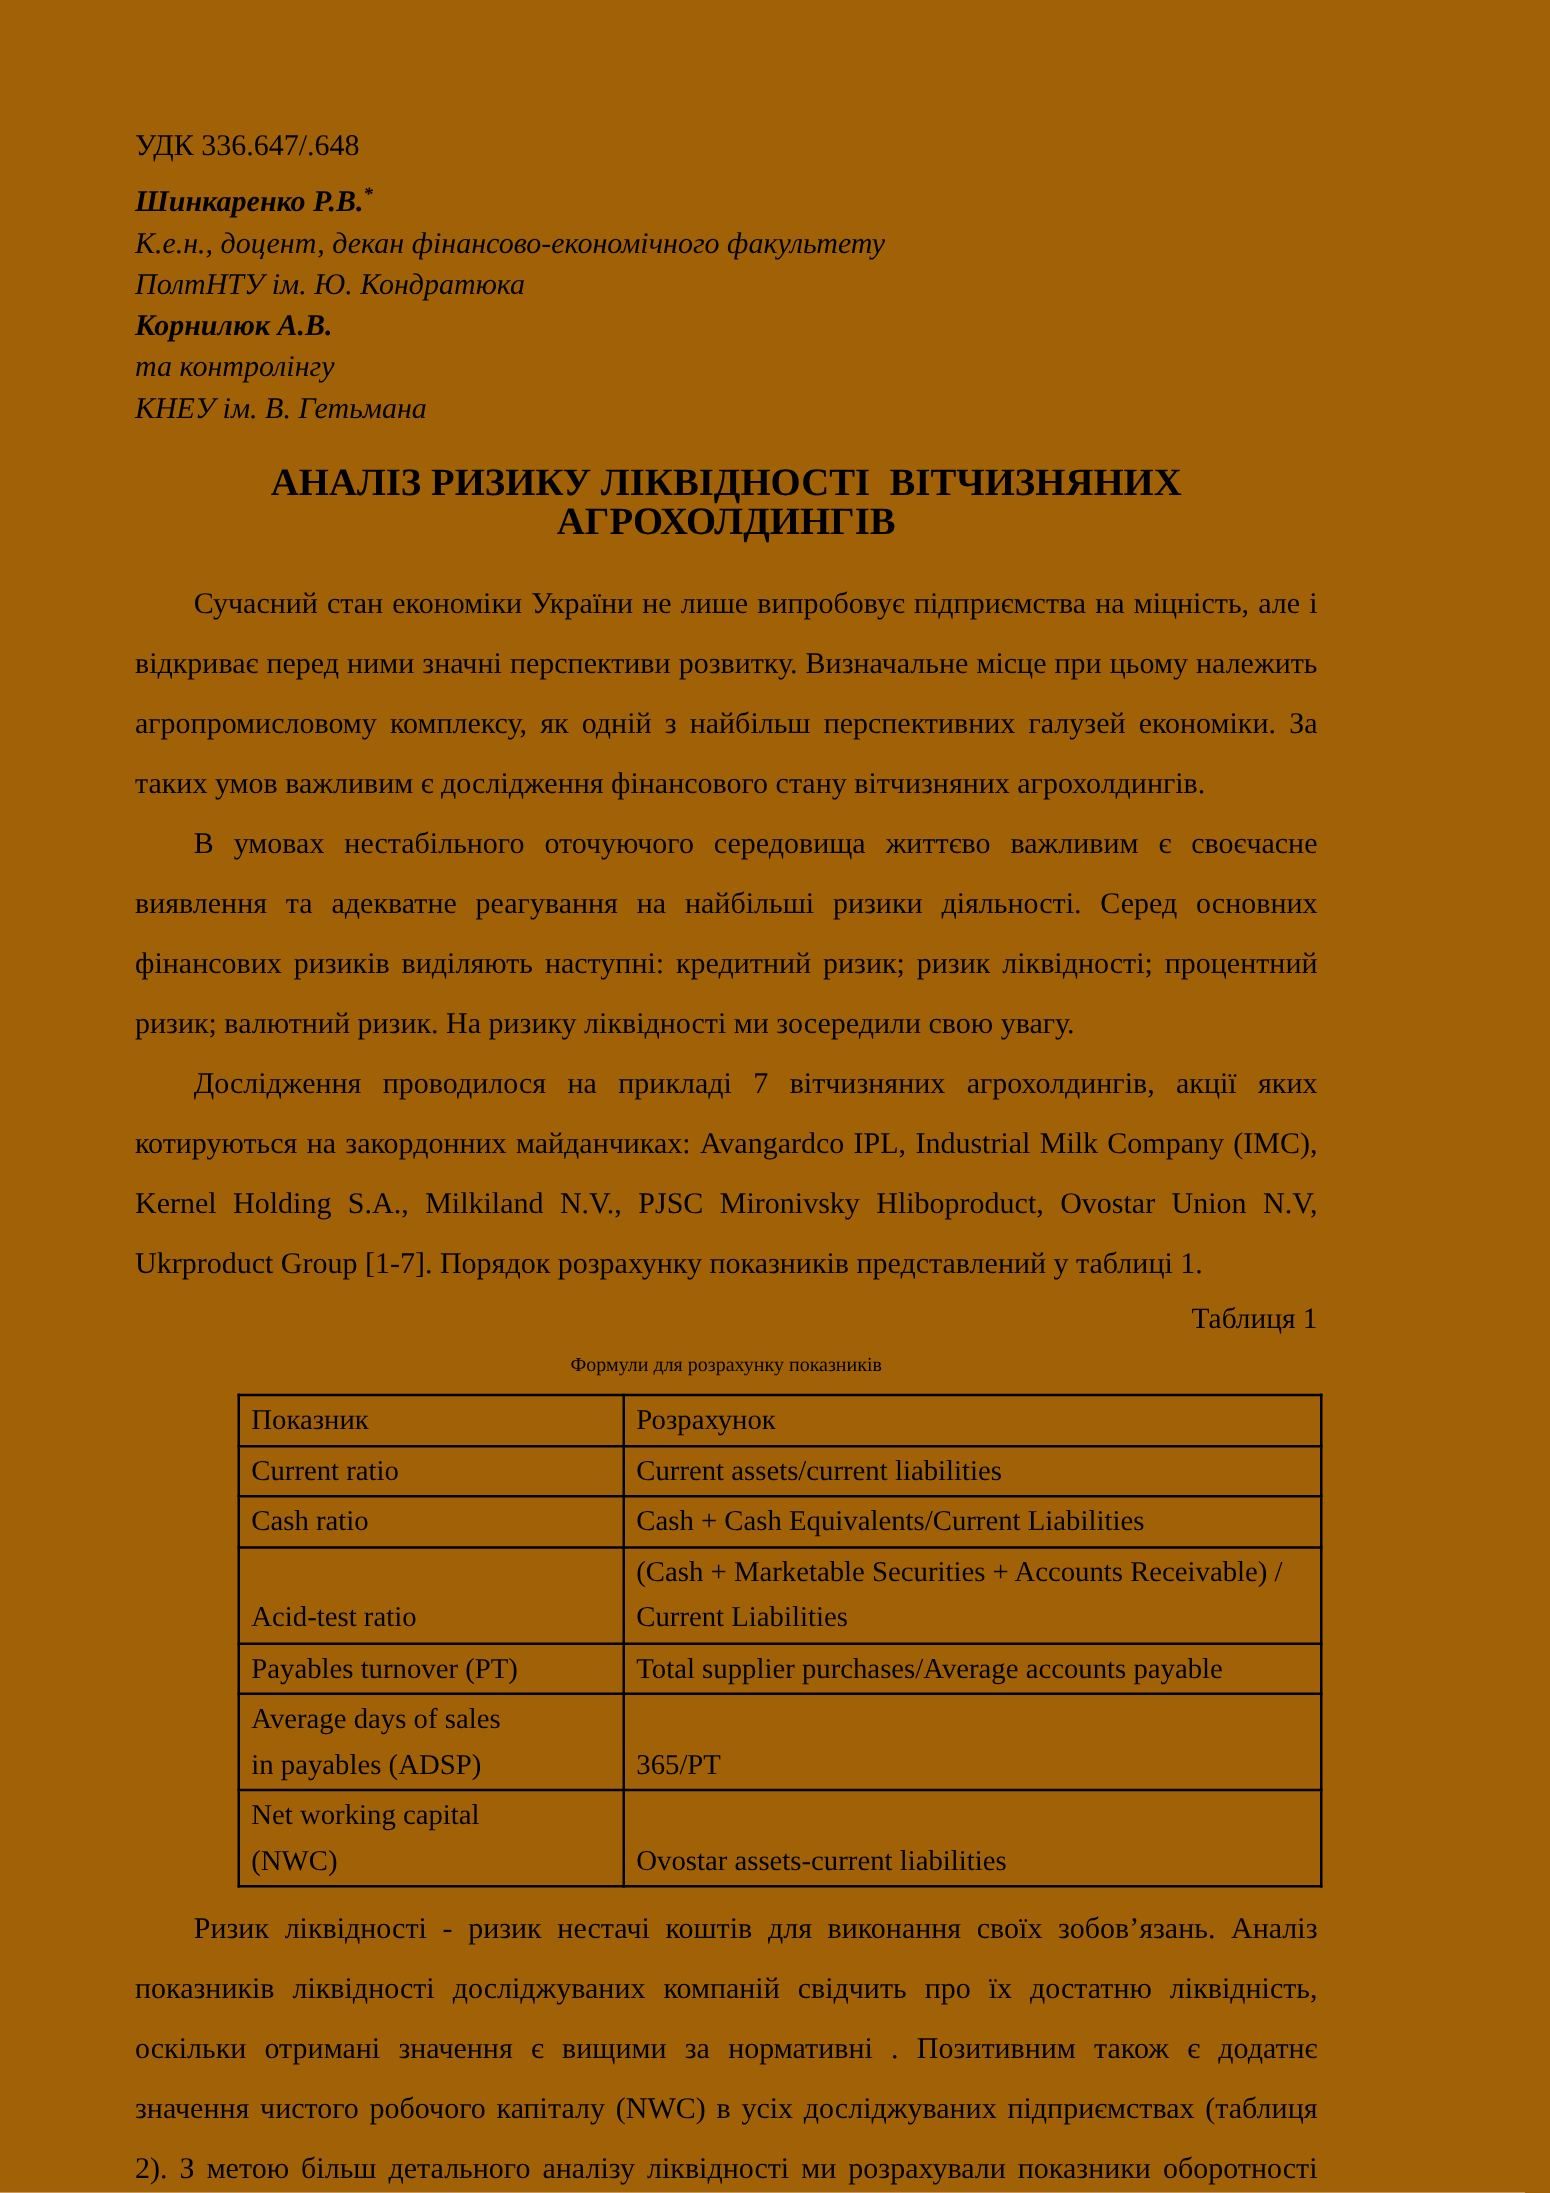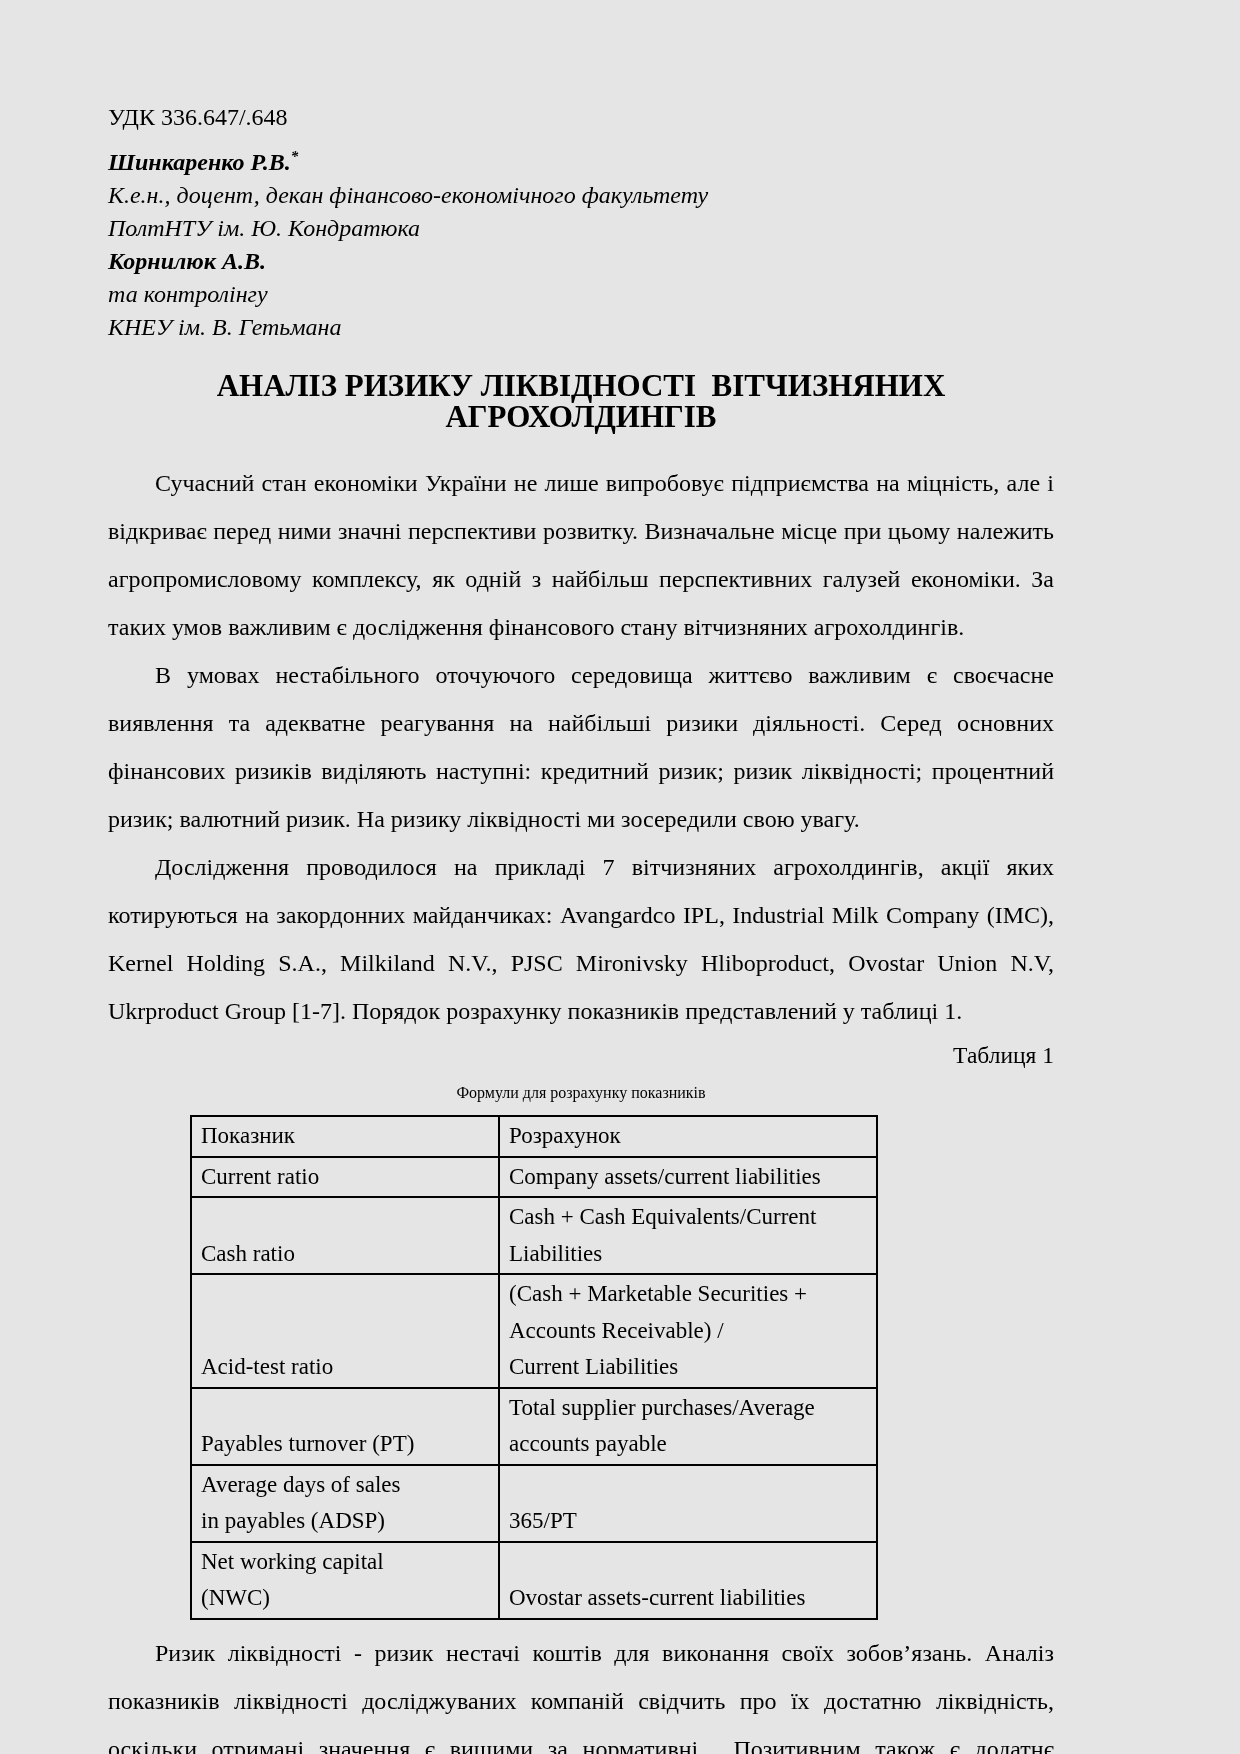--- a/index.html
+++ b/index.html
@@ -8,21 +8,21 @@
     width: 1240px;
     height: 1754px;
     color: #000000;
     font-family: "Liberation Serif", "DejaVu Serif", serif;
     position: relative;
     overflow: hidden;
   }
   .page {
     width: 1240px;
     height: 1754px;
-    background: #e5e5e5;
+    background: #a16207;
     padding: 102px 186px 40px 108px;
   }
   .udc {
     font-size: 24px;
     line-height: 30px;
   }
   .authors {
     margin-top: 14px;
     font-size: 24px;
     font-style: italic;
@@ -59,21 +59,21 @@
     margin-top: 1px;
   }
   .table-caption {
     font-size: 16px;
     line-height: 38px;
     text-align: center;
   }
   table.formulas {
     border-collapse: collapse;
     margin-left: 82px;
-    width: 688px;
+    width: 868px;
     margin-top: 3px;
     table-layout: fixed;
   }
   table.formulas td {
     border: 2px solid #000000;
     font-size: 23px;
     line-height: 36.5px;
     padding: 1px 9px;
     text-align: left;
     vertical-align: bottom;
@@ -115,21 +115,21 @@
   <div class="table-caption">Формули для розрахунку показників</div>
 
   <table class="formulas">
     <tbody>
       <tr>
         <td class="col-ind">Показник</td>
         <td>Розрахунок</td>
       </tr>
       <tr>
         <td class="col-ind">Current ratio</td>
-        <td>Company assets/current liabilities</td>
+        <td>Current assets/current liabilities</td>
       </tr>
       <tr>
         <td class="col-ind">Cash ratio</td>
         <td>Cash + Cash Equivalents/Current Liabilities</td>
       </tr>
       <tr>
         <td class="col-ind">Acid-test ratio</td>
         <td>(Cash + Marketable Securities + Accounts Receivable) /
 Current Liabilities</td>
       </tr>

